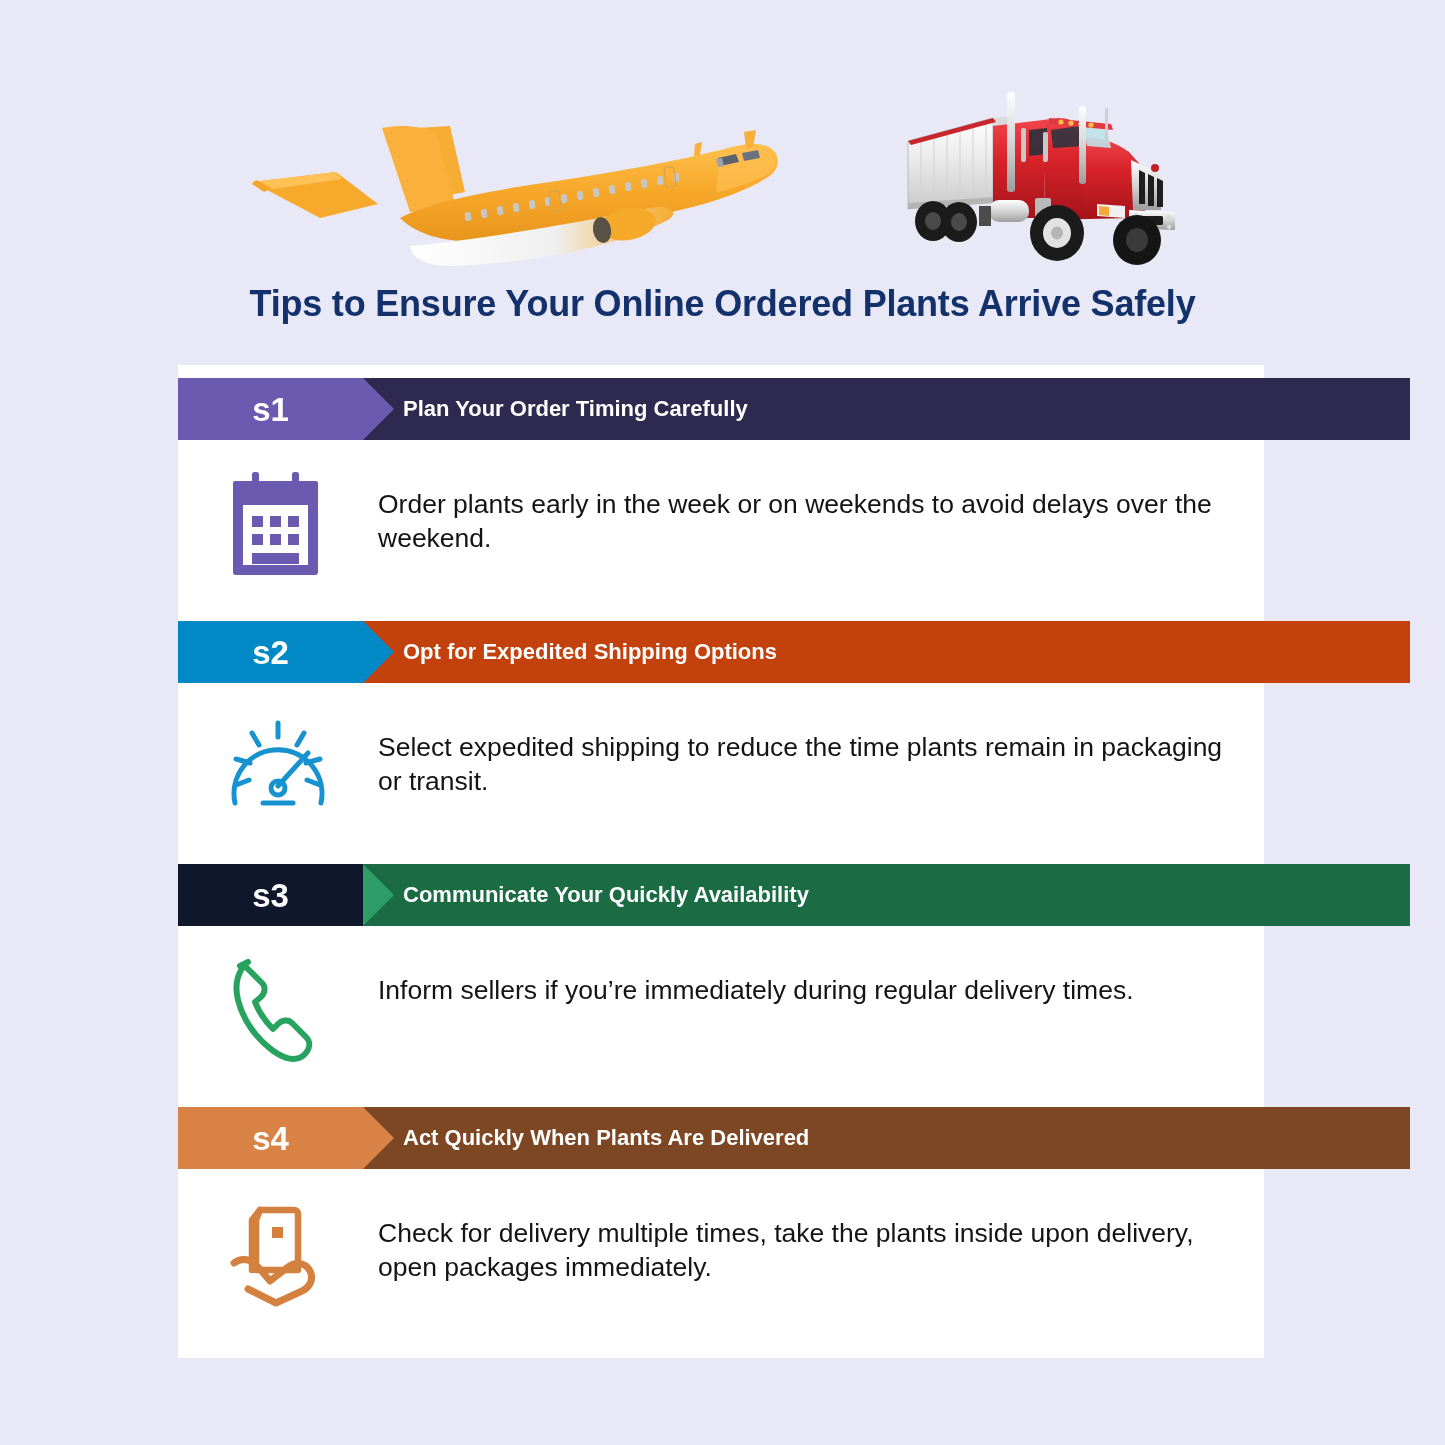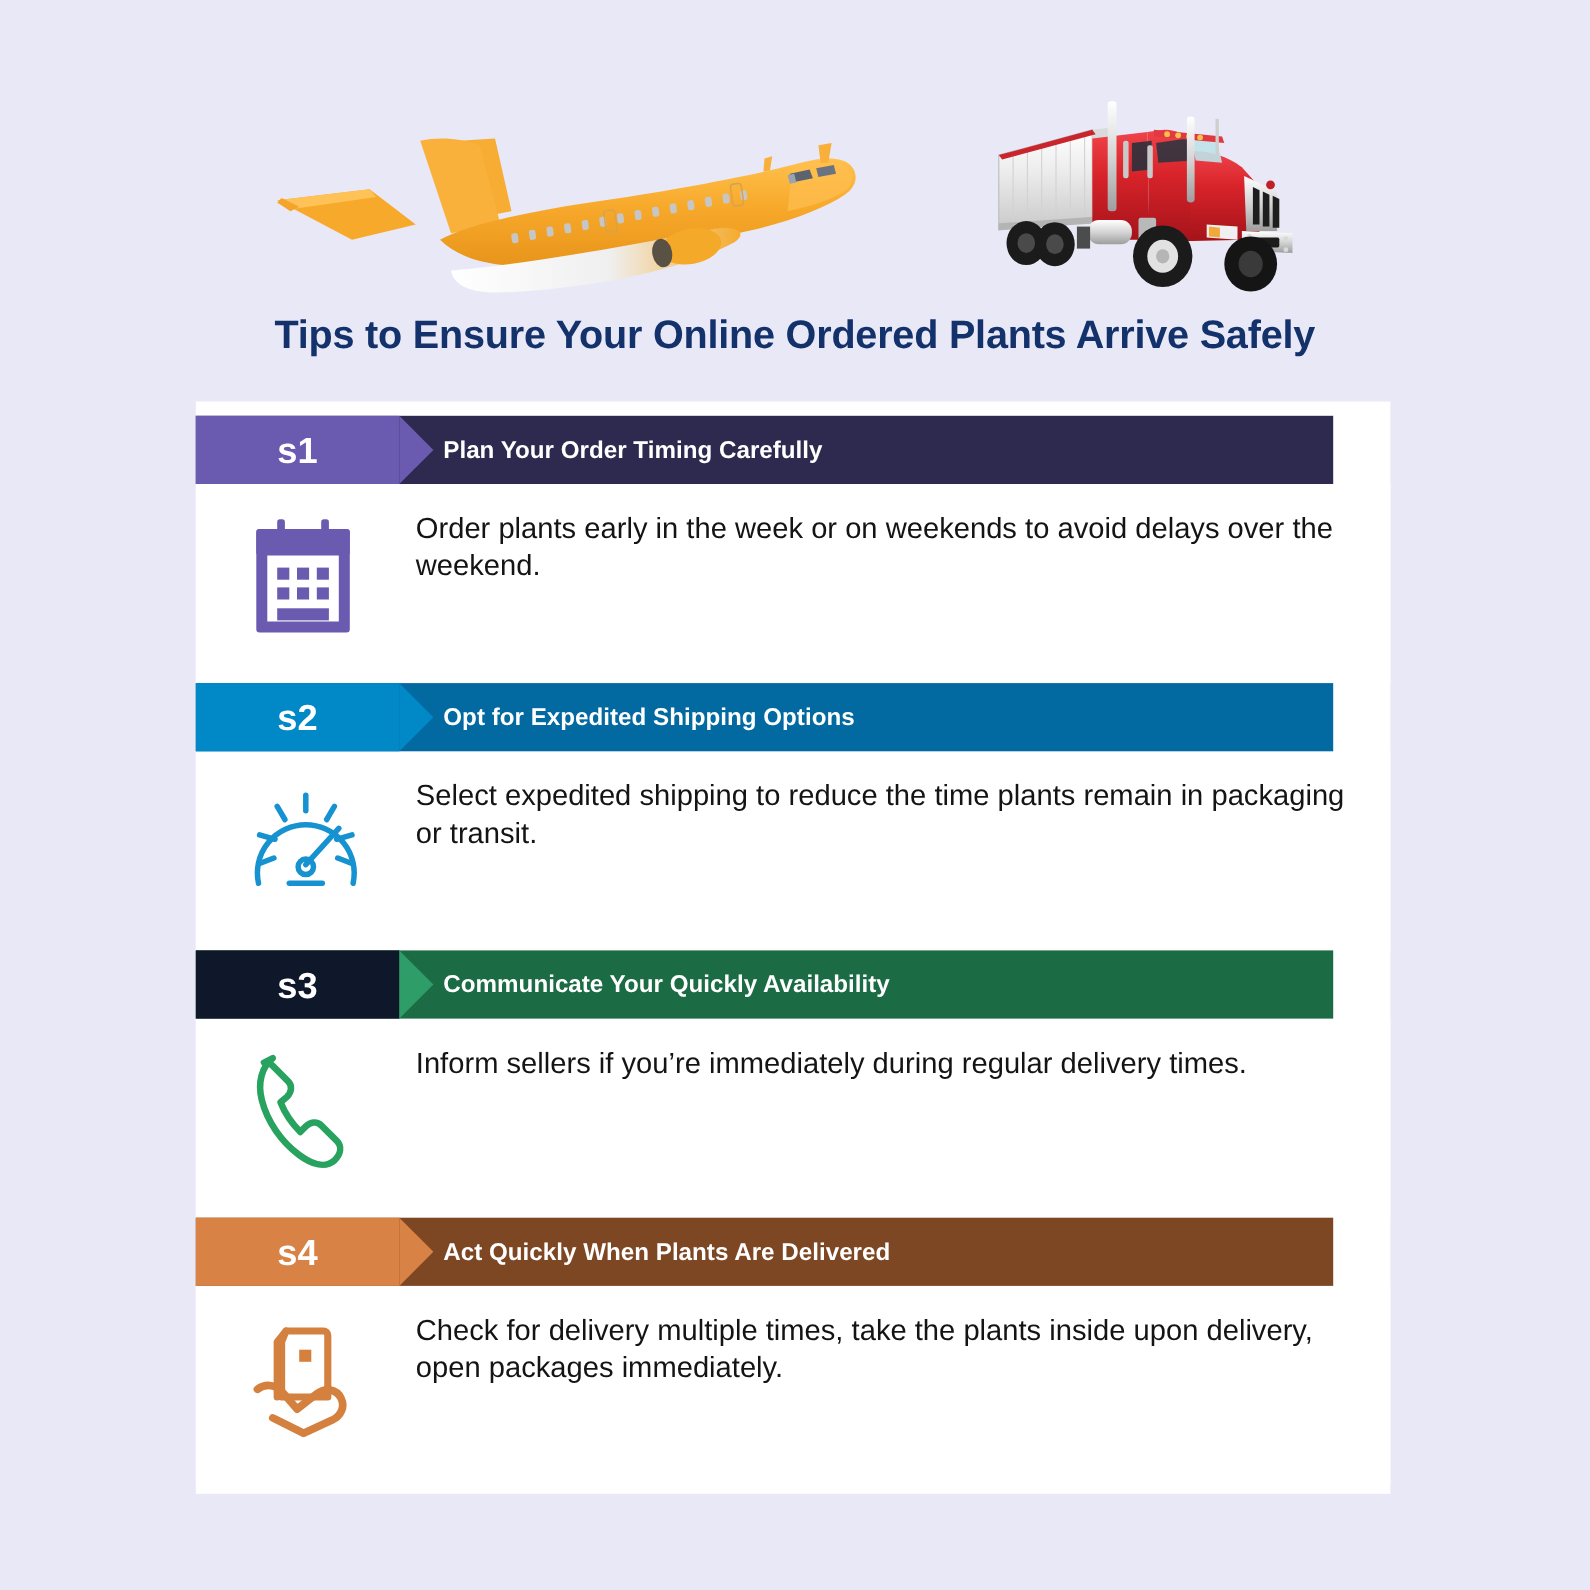--- a/index.html
+++ b/index.html
@@ -41,21 +41,21 @@
   .step { position:absolute; left:0; width:1086px; }
   .step-0 { top:13px; }
   .step-1 { top:256px; }
   .step-2 { top:499px; }
   .step-3 { top:742px; }
 
   
   .bar {
     position:relative;
     height:62px;
-    width:1034px;
+    width:1232px;
     display:flex;
     align-items:center;
   }
   .tag {
     position:relative;
     width:185px; height:62px;
     display:flex; align-items:center; justify-content:center;
     flex:0 0 185px;
     z-index:2;
   }
@@ -103,20 +103,21 @@
     padding-top:4px;
   }
   .icon-cell svg { display:block; }
   .desc {
     flex:1 1 auto;
     padding-right:40px;
     font-size:26.5px;
     line-height:1.28;
     color:#141414;
     font-family:"Liberation Sans", sans-serif;
+    margin-top:24px;
   }
 </style>
 </head>
 <body>
 
 <div id="page">
 
   <div class="hero">
 
     <div class="plane-wrap">
@@ -325,21 +326,21 @@
               <rect x="58" y="66" width="11" height="11"></rect>
               <rect x="22" y="85" width="47" height="11"></rect>
             </g>
           </svg>
         </div>
         <div class="desc">Order plants early in the week or on weekends to avoid delays over the weekend.</div>
       </div>
     </div>
 
     <div class="step step-1">
-      <div class="bar" style="background:#0369a1;text-align:right;">
+      <div class="bar" style="background:#c2410c;text-align:right;">
         <div class="tag" style="background:#0089C6;color:#0089C6;">
           <span class="tag-label">s2</span>
         </div>
         <div class="bar-title">Opt for Expedited Shipping Options</div>
       </div>
       <div class="body-row">
         <div class="icon-cell">
           <svg width="110" height="102" viewBox="0 0 110 102" xmlns="http://www.w3.org/2000/svg">
             <g fill="none" stroke="#1692D0" stroke-width="5" stroke-linecap="round">
               <path d="M12 92 A44 44 0 1 1 98 92"></path>

